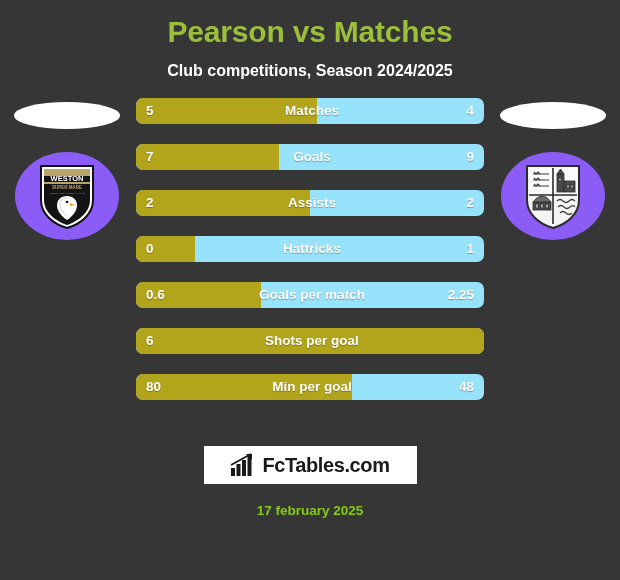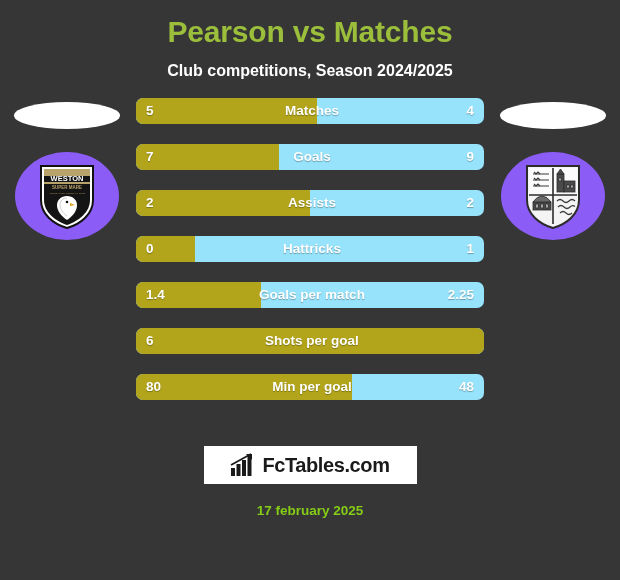--- a/index.html
+++ b/index.html
@@ -247,21 +247,21 @@
 
     <div class="stat-row">
       <div class="bar-home" style="width:17%"></div>
       <span class="val-home">0</span>
       <span class="bar-label">Hattricks</span>
       <span class="val-away">1</span>
     </div>
 
     <div class="stat-row">
       <div class="bar-home" style="width:36%"></div>
-      <span class="val-home">1.4</span>
+      <span class="val-home">0.6</span>
       <span class="bar-label">Goals per match</span>
       <span class="val-away">2.25</span>
     </div>
 
     <div class="stat-row">
       <div class="bar-home" style="width:100%"></div>
       <span class="val-home">6</span>
       <span class="bar-label">Shots per goal</span>
       <span class="val-away"></span>
     </div>

